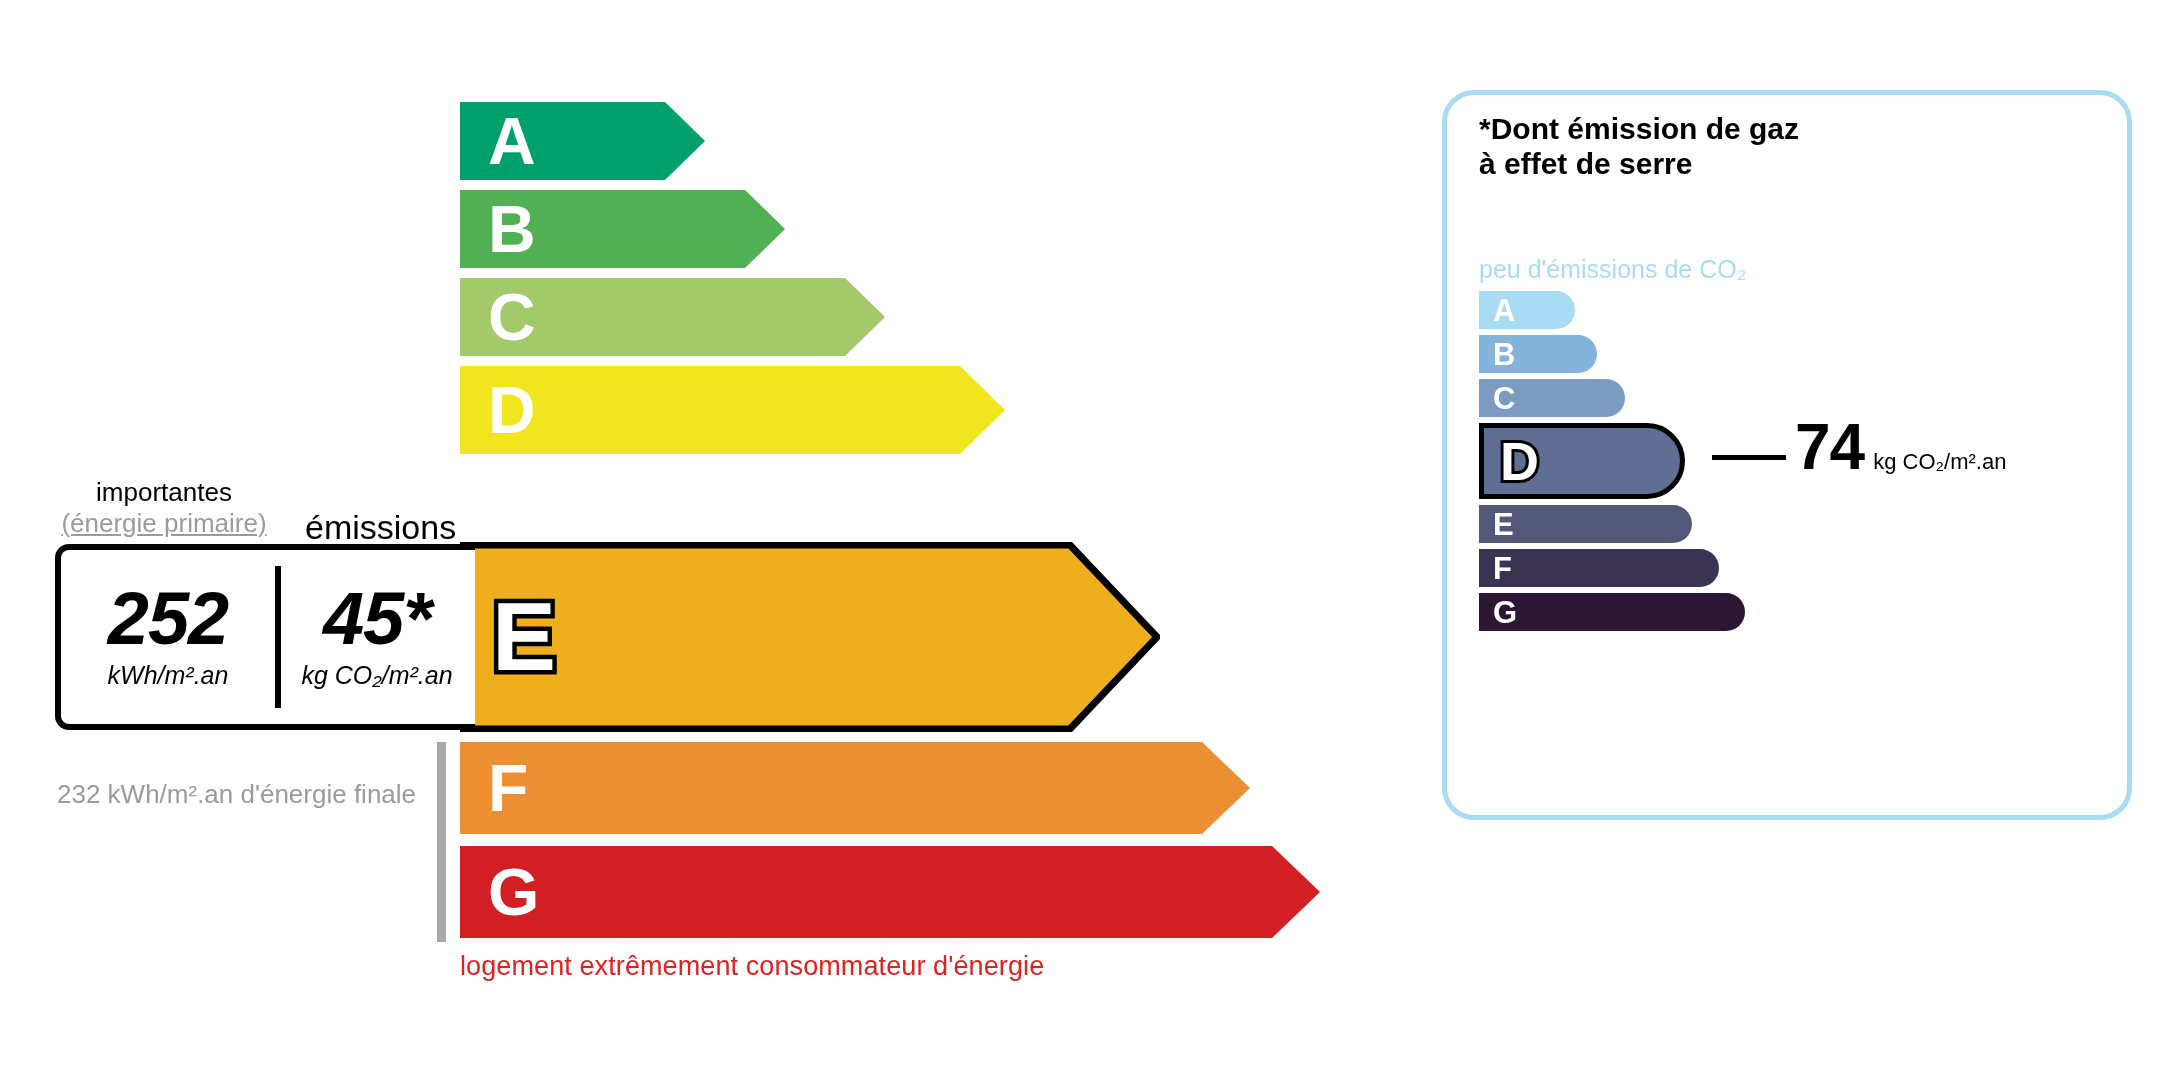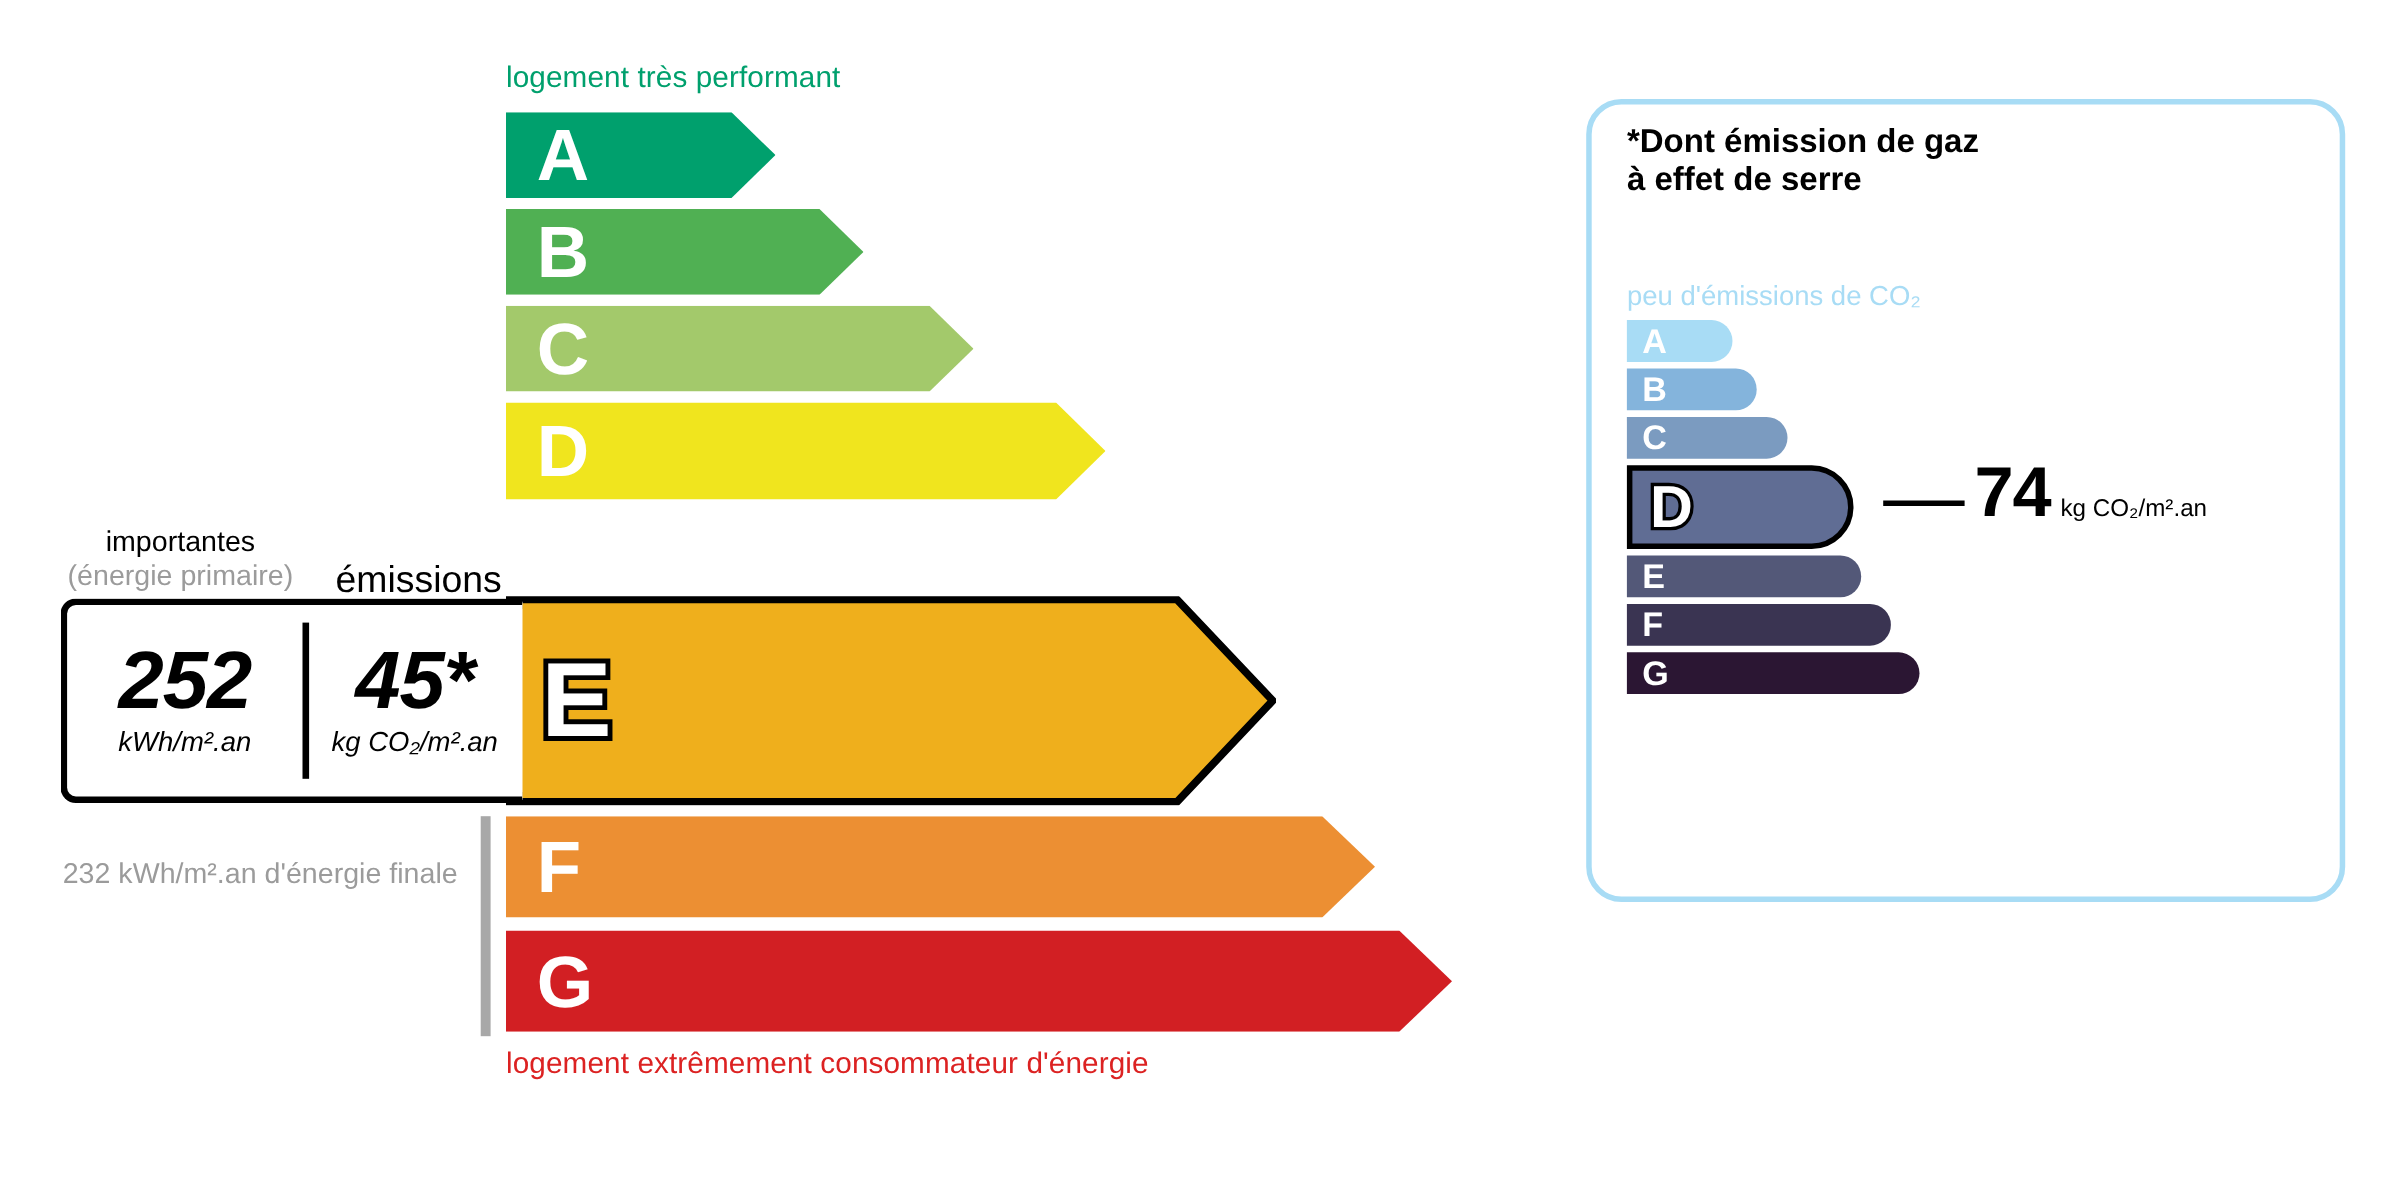--- a/index.html
+++ b/index.html
@@ -141,20 +141,21 @@
   }
   #label-energie-primaire {
     position: absolute;
     left: 44px;
     top: 508px;
     font-size: 26px;
     color: #9B9B9B;
     width: 240px;
     text-align: center;
     white-space: nowrap;
+    text-decoration: underline;
   }
   #label-emissions {
     position: absolute;
     left: 305px;
     top: 508px;
     font-size: 34px;
     color: #000000;
     white-space: nowrap;
     text-align: center;
   }
@@ -289,21 +290,20 @@
     font-size: 22px;
     color: #000000;
     margin-left: 9px;
   }
 </style>
 </head>
 <body>
 
 <div id="dpe-panel">
 
-  <div class="caption-top">logement très performant</div>
 
   <div class="arrow-row" id="row-A" style="top:102px;height:78px;width:245px;">
     <div class="arrow">
       <svg width="245" height="78" viewBox="0 0 245 78" preserveAspectRatio="none">
         <polygon points="0,0 205,0 245,39 205,78 0,78" fill="#00A06D"></polygon>
       </svg>
       <span class="arrow-letter">A</span>
     </div>
   </div>
 

